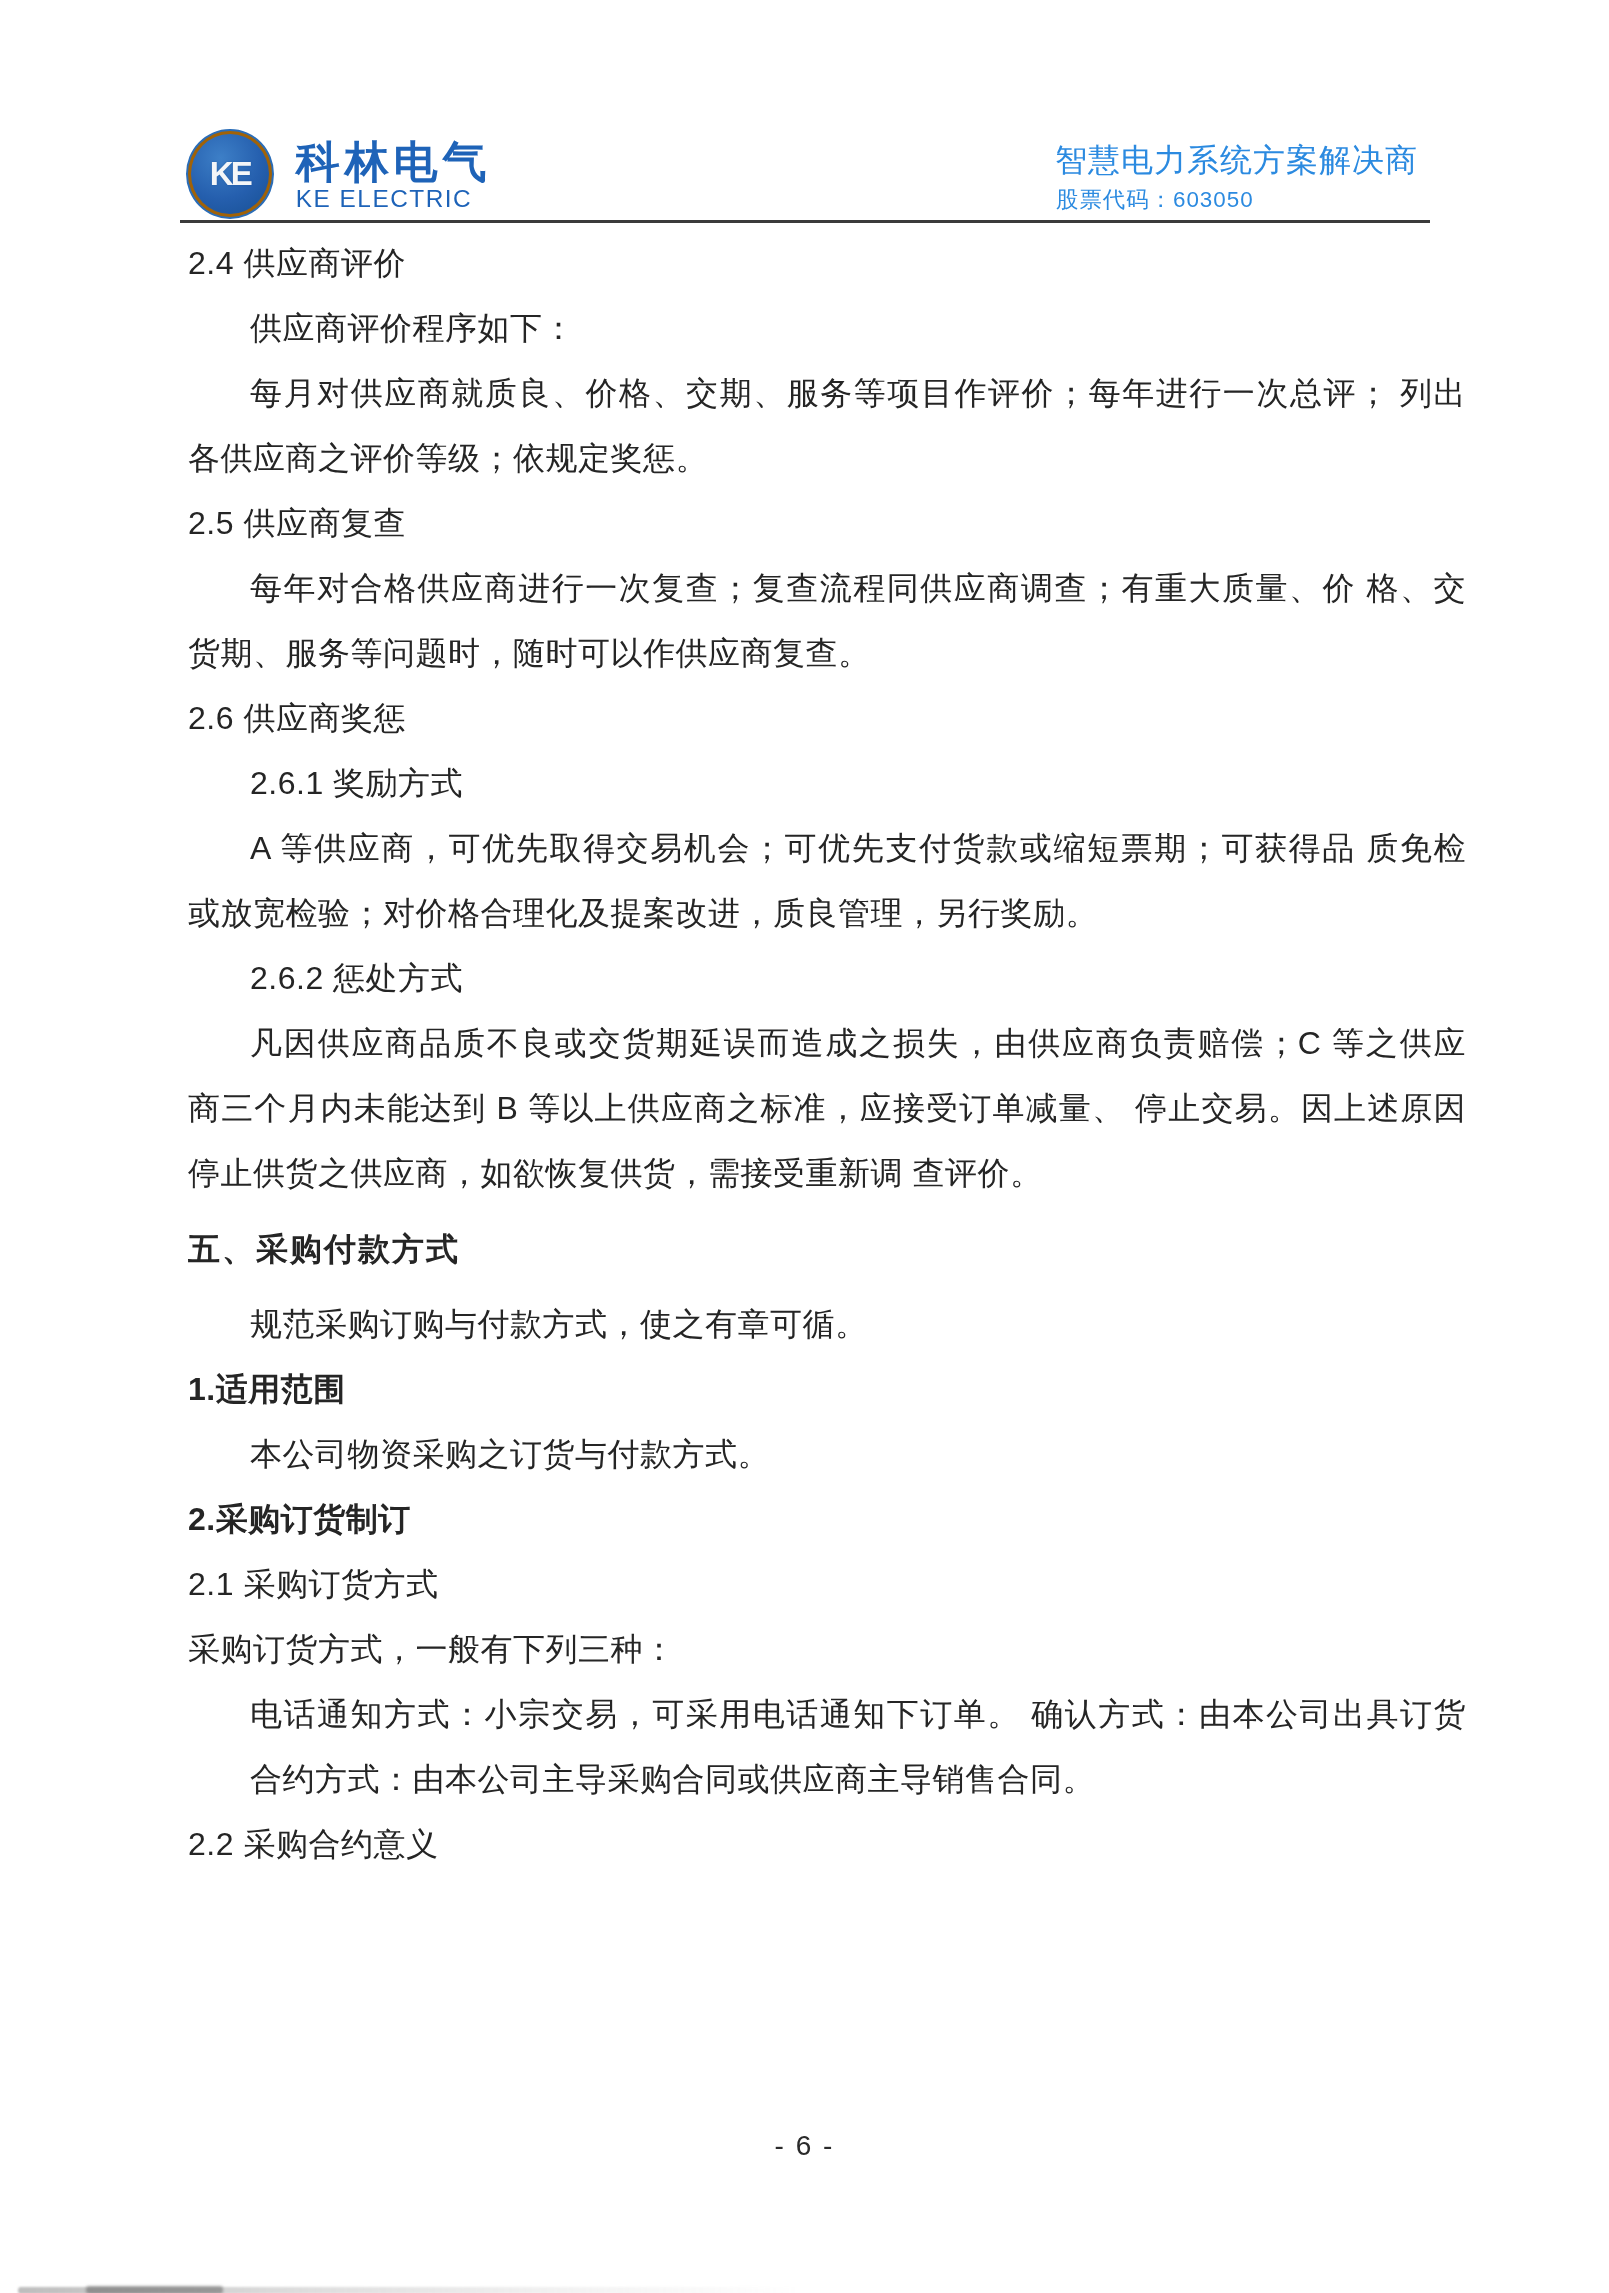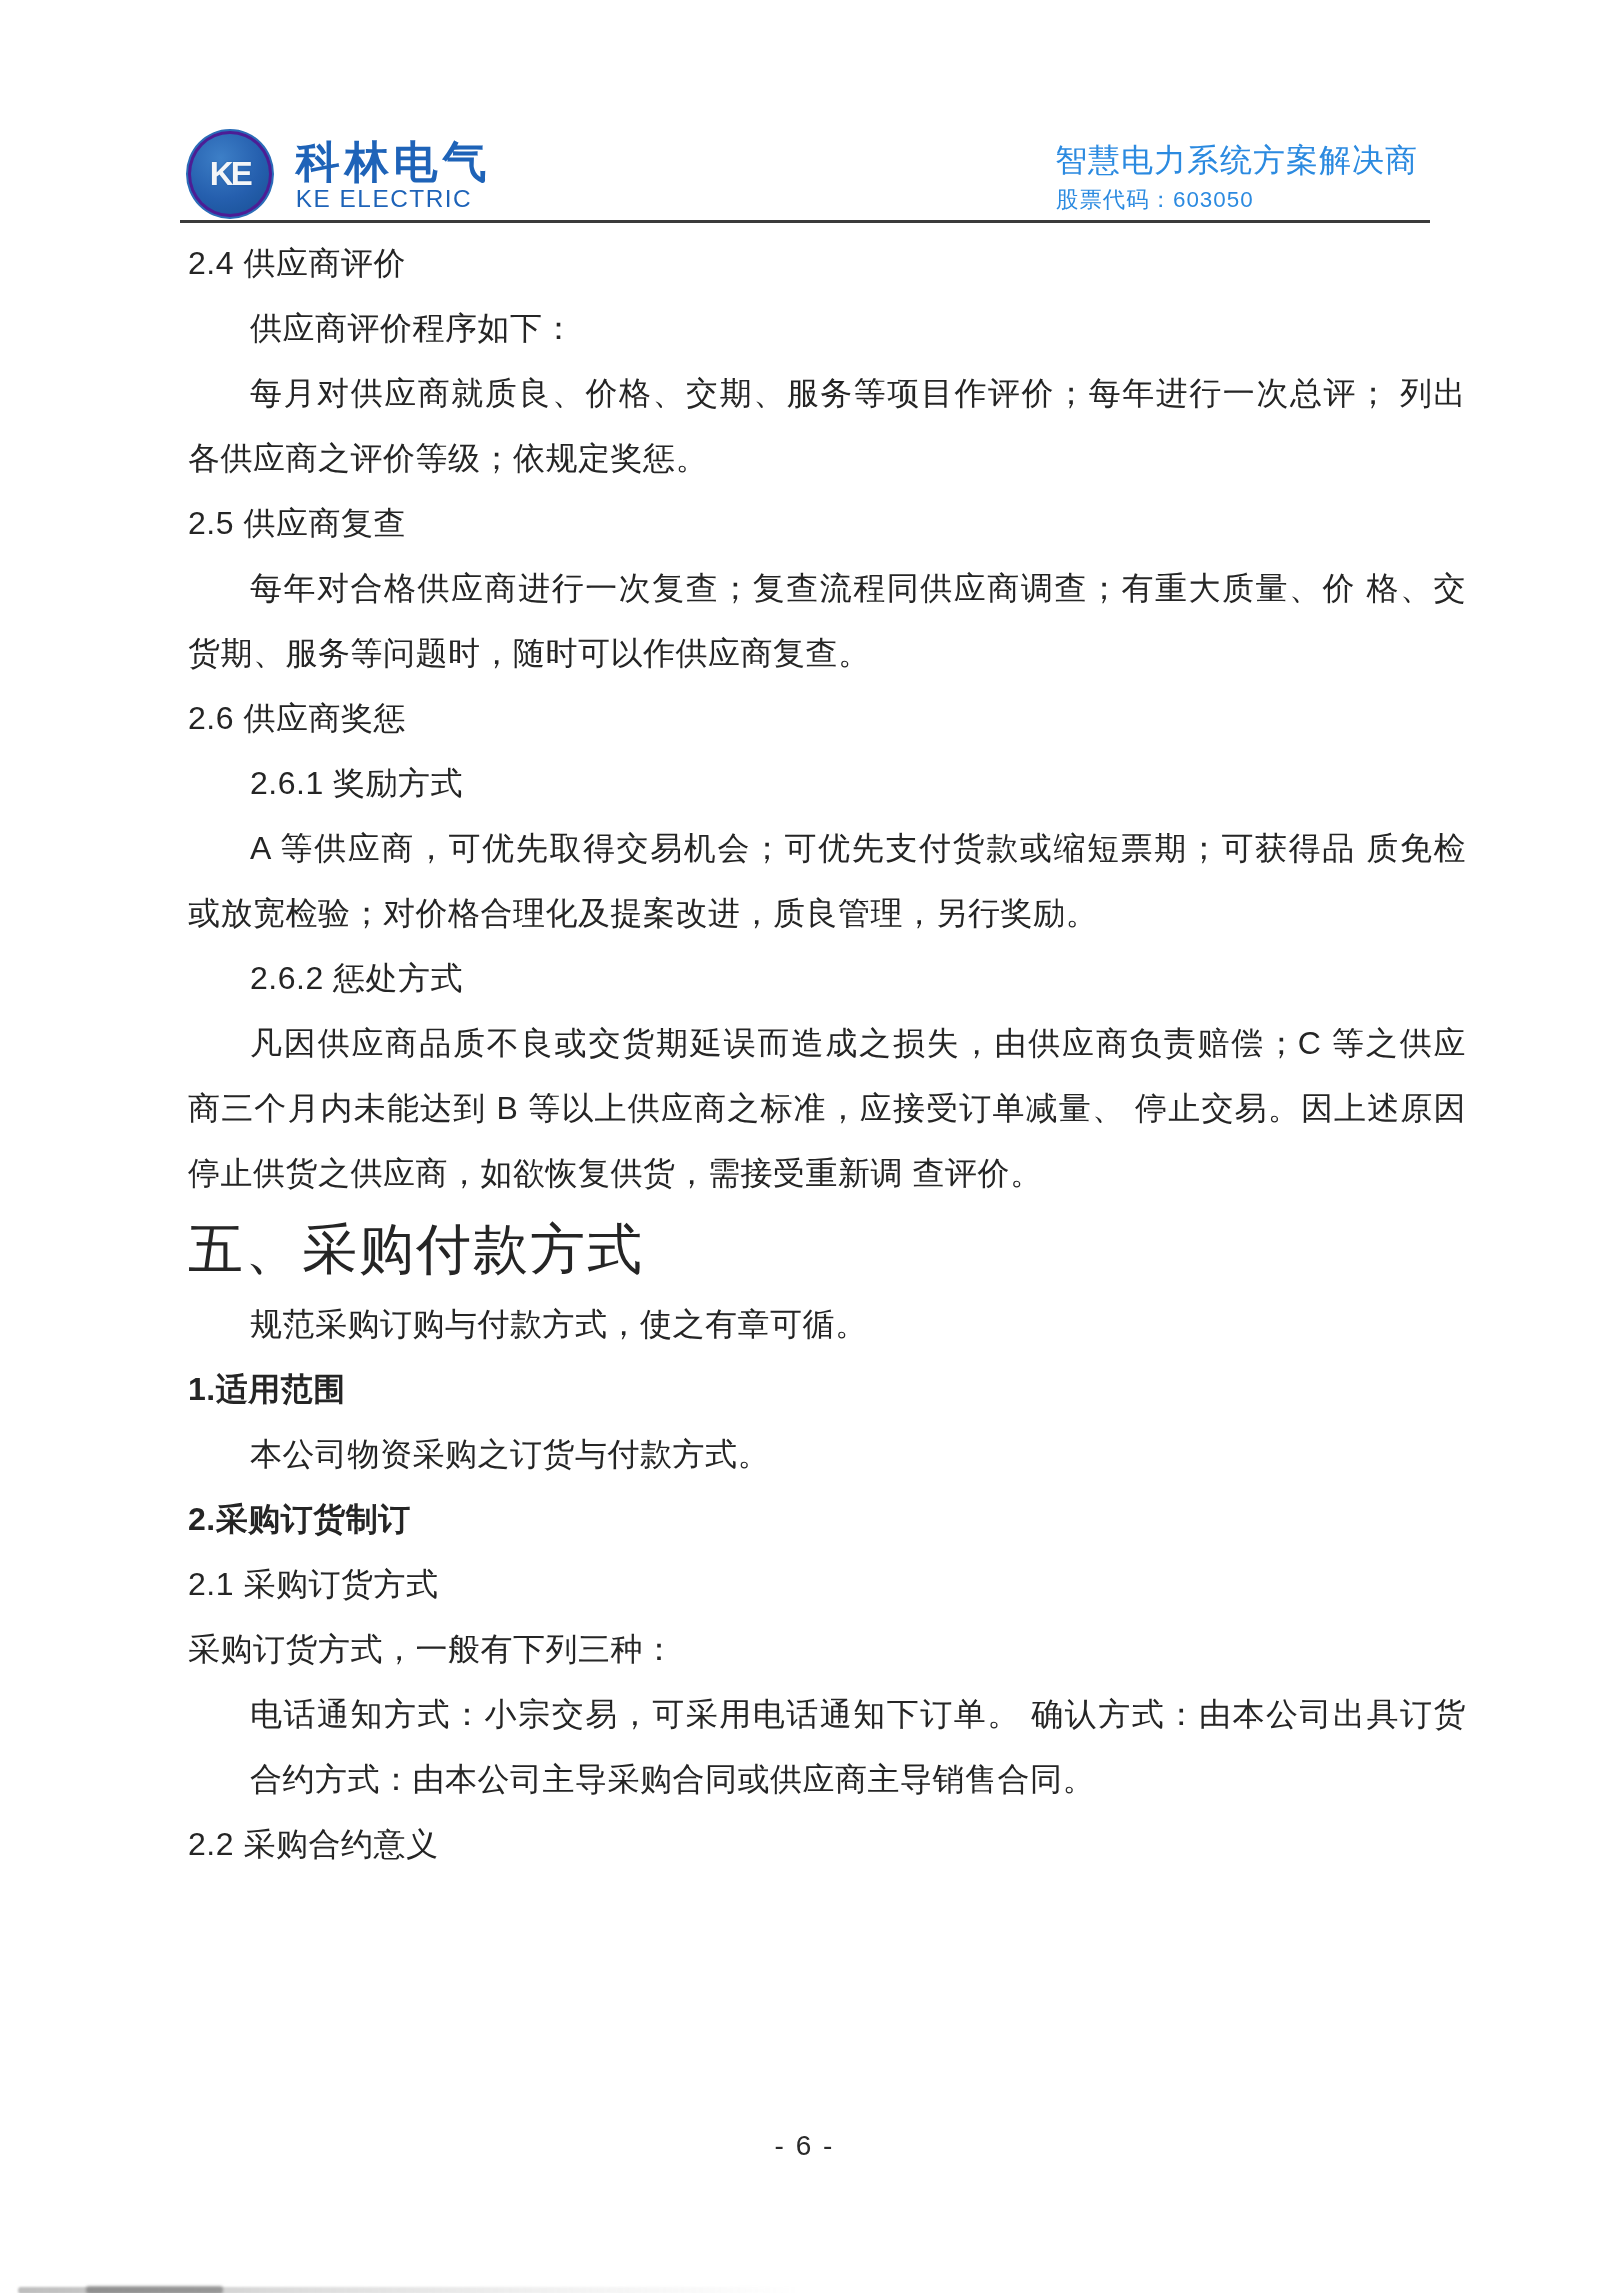--- a/index.html
+++ b/index.html
@@ -10,21 +10,21 @@
     background:#ffffff;
     overflow:hidden;
     font-family:"Liberation Sans","DejaVu Sans",sans-serif;
     color:#252525;
   }
 
   
   .logo-wrap{position:absolute;left:186px;top:129px;display:flex;align-items:flex-start;}
   .logo-circle{
     width:78px;height:80px;border-radius:50%;
-    border:2.9px solid #2a6db8;background:#4c1d95;padding:2.9px;box-sizing:content-box;
+    border:2.9px solid #2a6db8;background:#a16207;padding:2.9px;box-sizing:content-box;
   }
   .logo-disc{
     width:100%;height:100%;border-radius:50%;
     background:radial-gradient(circle at 38% 30%, #3d7fc7 0%, #255fae 55%, #174f93 100%);
     display:flex;align-items:center;justify-content:center;
   }
   .logo-monogram{
     color:#f4f6f8;font-weight:800;font-size:33px;letter-spacing:-2.9px;
     text-shadow:0 0 2px rgba(23,79,147,.6);
   }
@@ -38,21 +38,21 @@
 
   
   .doc-body{
     position:absolute;left:188px;right:143px;top:231px;
     font-size:32px;
   }
   .line{height:65px;line-height:65px;letter-spacing:0.5px;}
   .line.ind{padding-left:62px;}
   .line.just{text-align:justify;text-align-last:justify;}
   .line.bold{font-weight:700;}
-  .line.h1{height:86px;line-height:86px;font-size:55px;font-weight:400;letter-spacing:2px;}
+  .line.h1{height:86px;line-height:86px;font-size:32px;font-weight:700;letter-spacing:2px;}
 
   
   .footer-page{
     position:absolute;left:0;right:0;top:2130px;
     text-align:center;font-size:28px;color:#2a2a2a;letter-spacing:2px;
   }
 
   
   .scan-smudge{
     position:absolute;left:17.6px;top:2287px;width:780px;height:6.8px;

